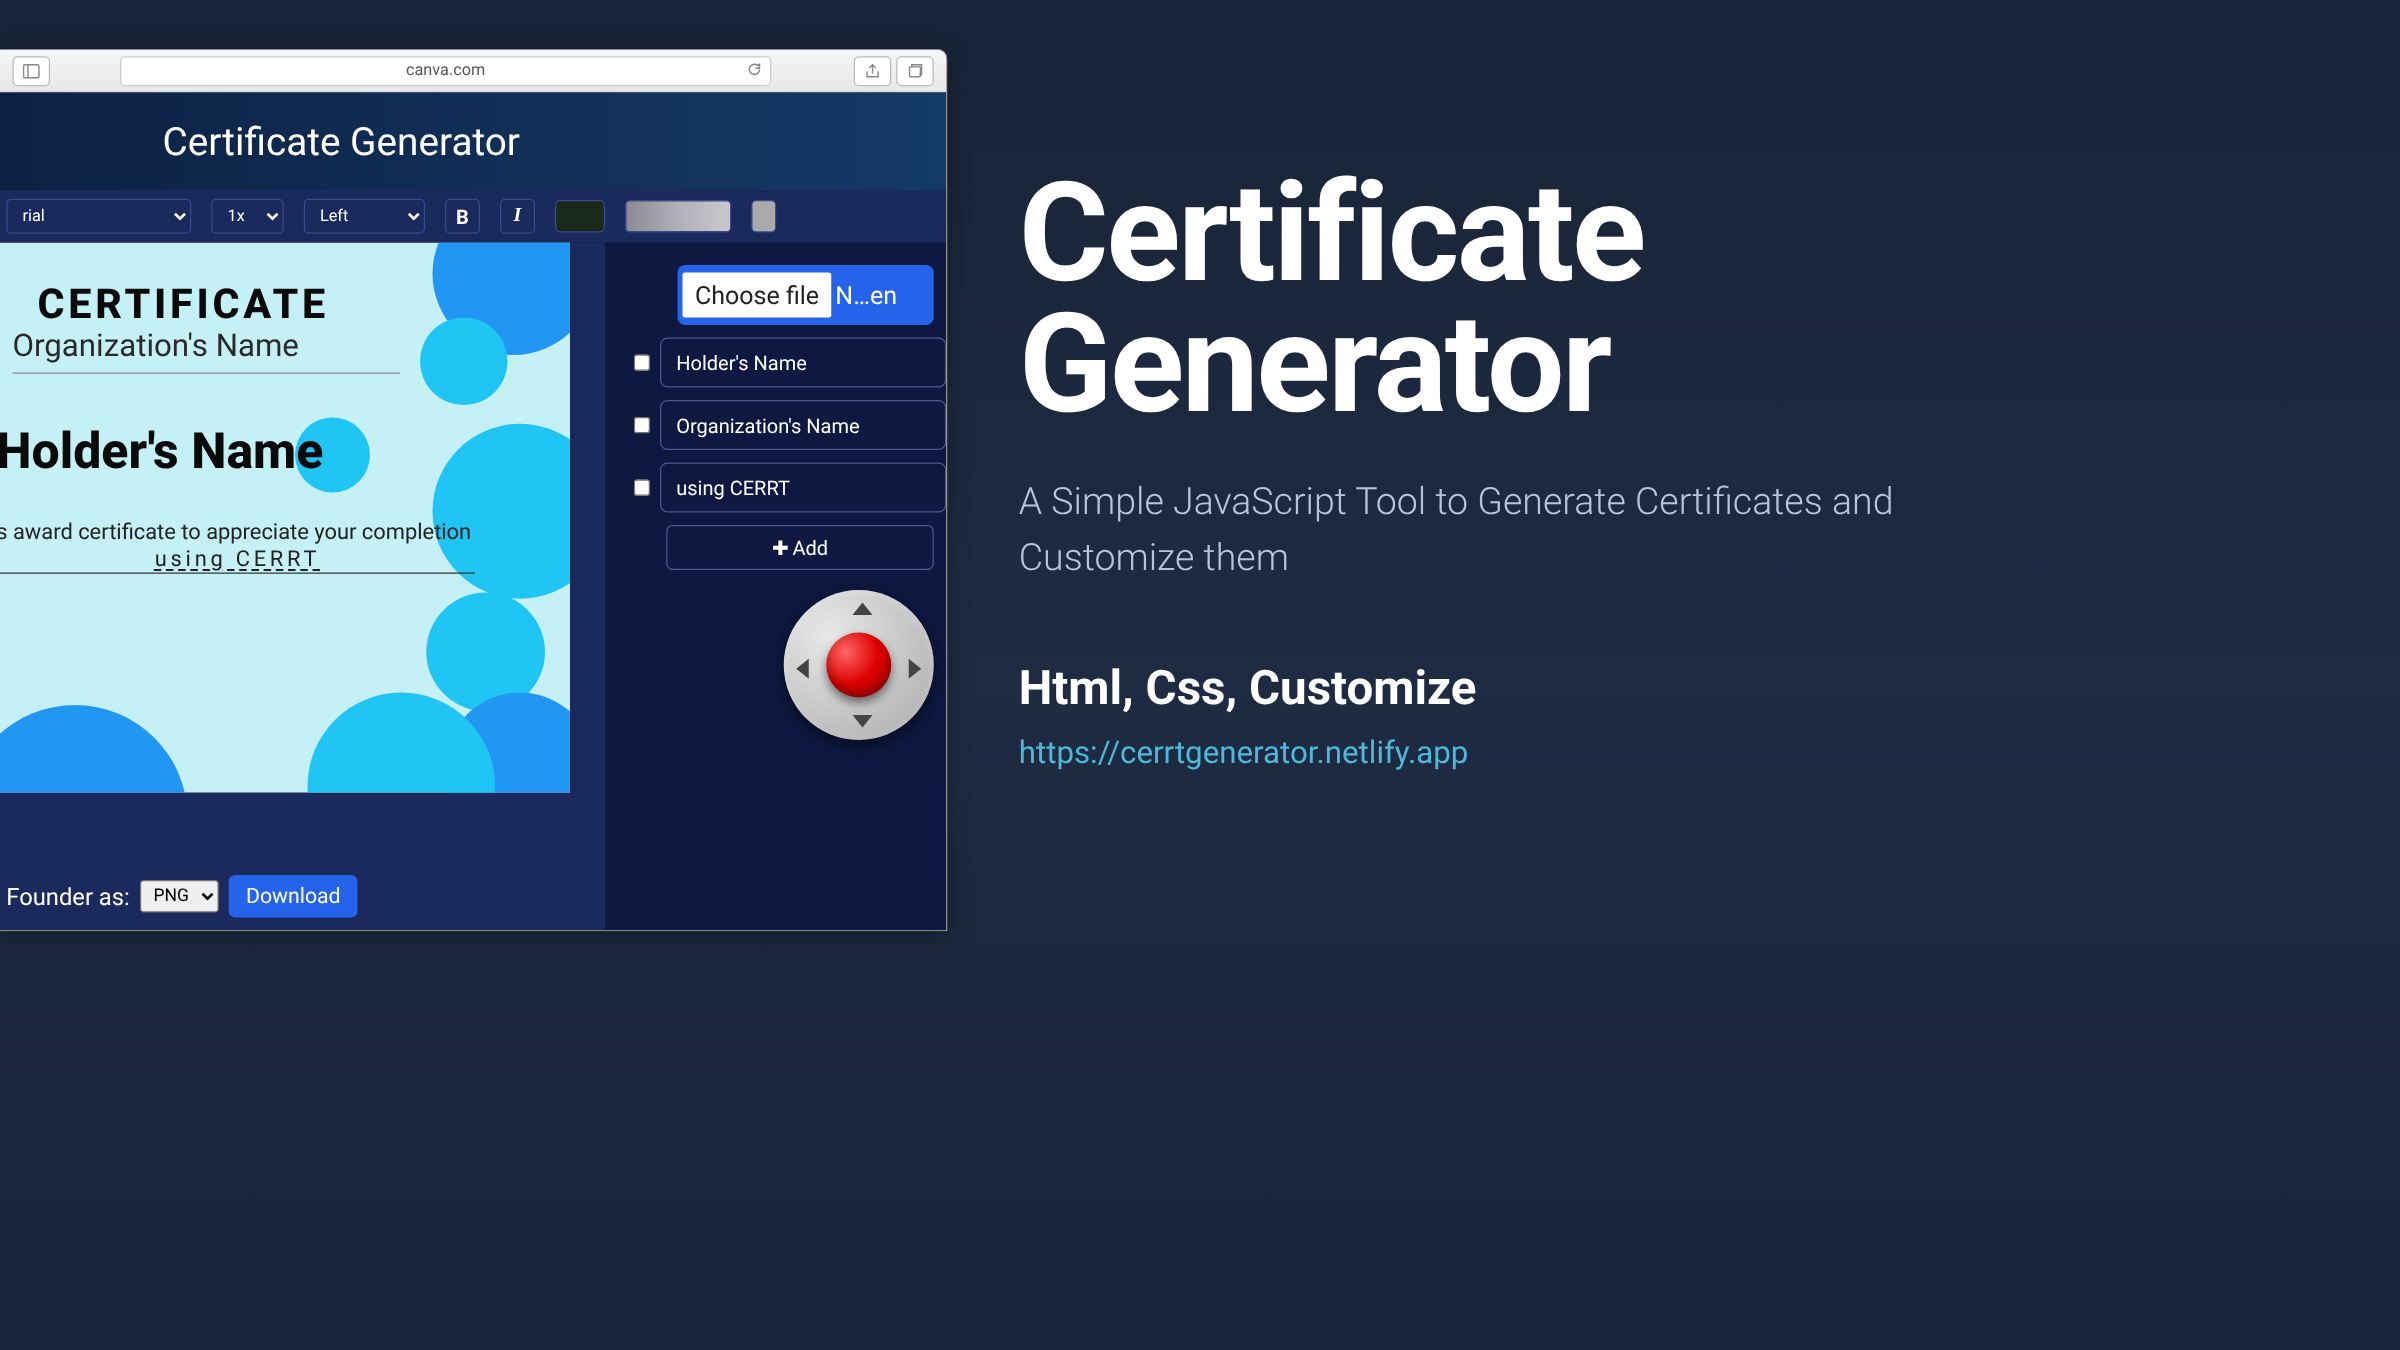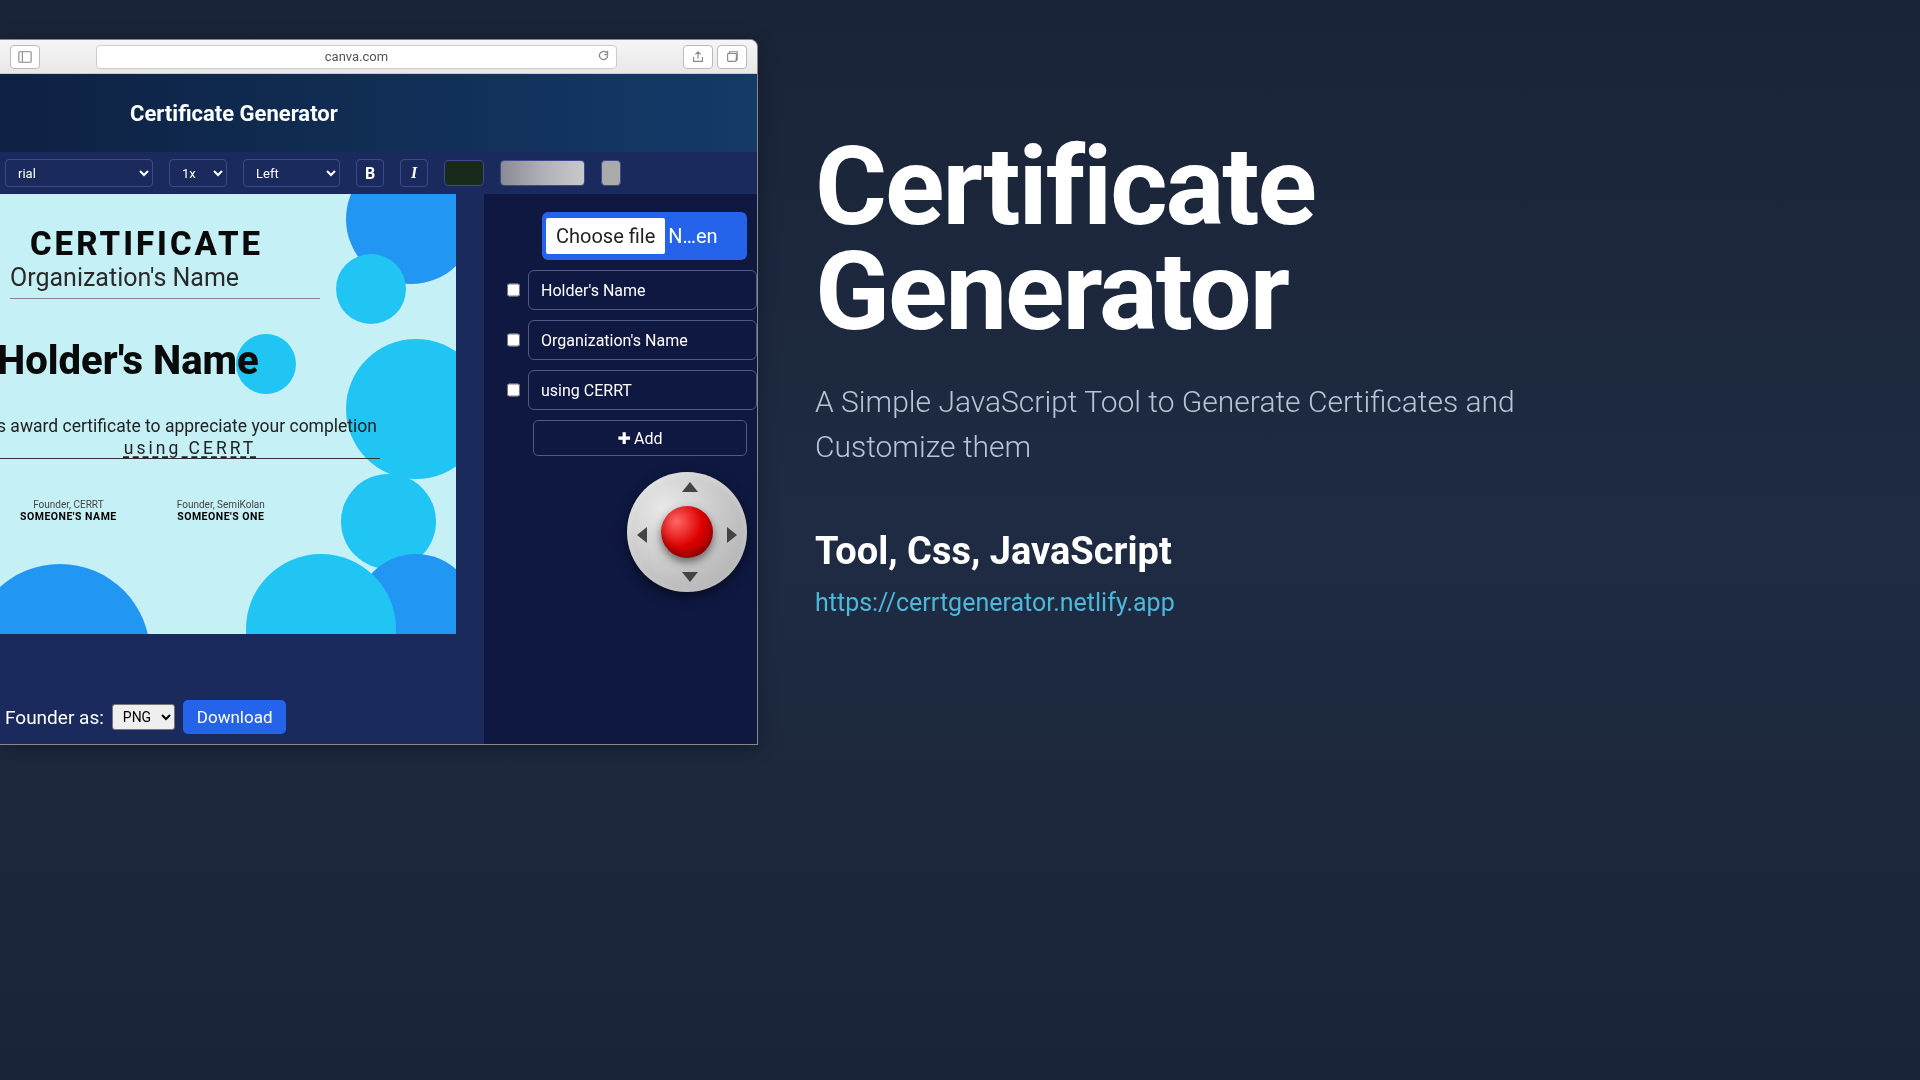--- a/index.html
+++ b/index.html
@@ -15,21 +15,21 @@
 .titlebar{height:34px;background:linear-gradient(#f5f5f5,#e8e8e8);display:flex;align-items:center;padding:0 10px;gap:6px;border-bottom:1px solid #ccc}
 .tb-icon{width:30px;height:24px;border:1px solid #bbb;border-radius:4px;display:flex;align-items:center;justify-content:center;background:#fff}
 .tb-icon svg{width:14px;height:14px}
 .urlbar{flex:1;height:24px;background:#fff;border:1px solid #ccc;border-radius:4px;display:flex;align-items:center;justify-content:center;position:relative;margin-left:50px;margin-right:130px}
 .urltext{font-size:13px;color:#555}
 .refresh{position:absolute;right:6px;color:#888}
 .rb-icons{position:absolute;right:10px;top:5px;display:flex;gap:4px}
 
 .app{height:calc(100% - 34px);background:#0f1a3a;display:flex;flex-direction:column}
 .app-header{height:78px;background:linear-gradient(90deg,#0d2142,#143a68);display:flex;align-items:center;padding-left:130px}
-.app-title{color:#fff;font-size:22px;font-weight:700}
+.app-title{color:#fff;font-size:31px;font-weight:400}
 
 .toolbar{height:42px;background:#1a2a5c;display:flex;align-items:center;padding:0 5px;gap:16px}
 .sel{height:28px;background:#1a2a5c;color:#fff;border:1px solid #3a4a8c;border-radius:4px;font-size:13px;padding:0 8px}
 .sel-font{width:148px}
 .sel-zoom{width:58px}
 .sel-align{width:97px}
 .tbtn{width:28px;height:28px;border:1px solid #3a4a8c;border-radius:4px;display:flex;align-items:center;justify-content:center;color:#fff;font-weight:700}
 .italic{font-style:italic;font-family:serif}
 .color-sw{width:40px;height:26px;background:#1a2a1a;border:1px solid #3a4a8c;border-radius:4px}
 .grad-sw{width:85px;height:26px;background:linear-gradient(90deg,#8a8a94,#b0b0b8,#c8c8cc);border:1px solid #3a4a8c;border-radius:4px}
@@ -81,21 +81,21 @@
 </style>
 </head>
 <body>
 
 <div class="promo">
   <div class="promo-title">
     <span>Certificate</span><br>
     <span>Generator</span>
   </div>
   <div class="promo-sub">A Simple JavaScript Tool to Generate Certificates and Customize them</div>
-  <div class="promo-tech">Tool,  Css, JavaScript</div>
+  <div class="promo-tech">Html,  Css, Customize</div>
   <div class="promo-url">https://cerrtgenerator.netlify.app</div>
 </div>
 
 <div class="window">
   <div class="titlebar">
     <div class="tb-icon">
       <svg viewBox="0 0 16 16" fill="none" stroke="#888" stroke-width="1.3">
           <rect x="1" y="2" width="14" height="12" rx="1"></rect>
           <line x1="5" y1="2" x2="5" y2="14"></line>
         </svg>
@@ -149,30 +149,20 @@
           <div class="blob b5"></div>
           <div class="blob b6"></div>
           <div class="blob b7"></div>
           <div class="blob b8"></div>
           <div class="cert-content">
             <div class="cert-h1">CERTIFICATE</div>
             <div class="cert-org">Organization's Name</div>
             <div class="cert-holder">Holder's Name</div>
             <div class="cert-body">s award certificate to appreciate your completion</div>
             <div class="cert-using">using CERRT</div>
-            <div class="signers">
-              <div class="signer">
-                <div class="signer-role">Founder, CERRT</div>
-                <div class="signer-name">SOMEONE'S NAME</div>
-              </div>
-              <div class="signer">
-                <div class="signer-role">Founder, SemiKolan</div>
-                <div class="signer-name">SOMEONE'S ONE</div>
-              </div>
-            </div>
           </div>
         </div>
         <div class="dlbar">
           <span class="dllabel">Founder as:</span>
           <select class="dlsel"><option>PNG</option></select>
           <button class="dlbtn">Download</button>
         </div>
       </div>
 
       <div class="side">

